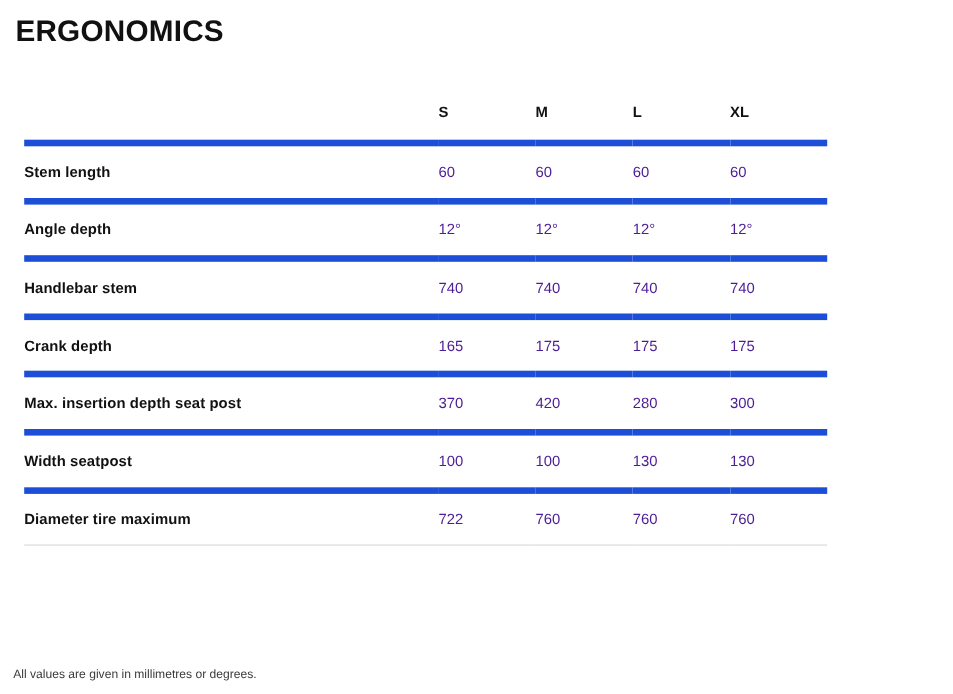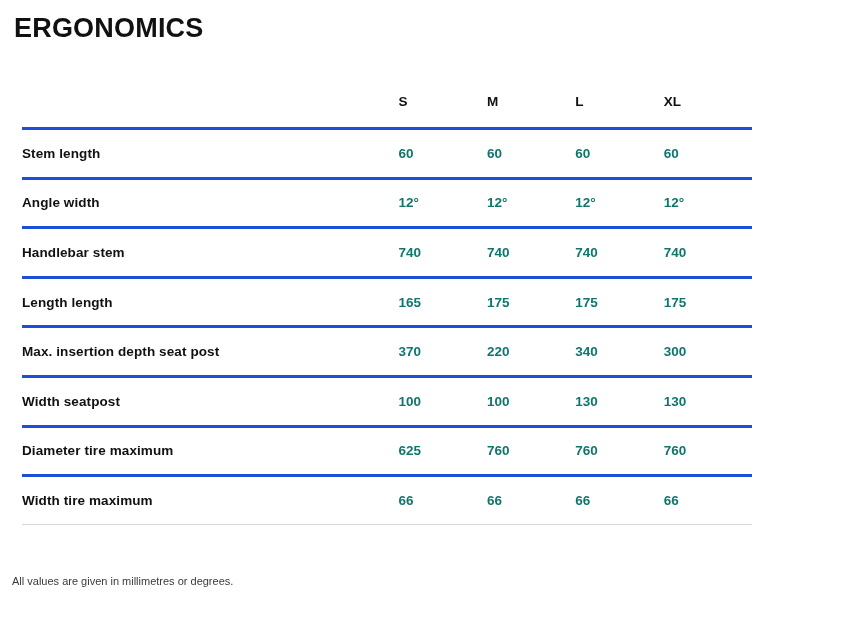--- a/index.html
+++ b/index.html
@@ -53,43 +53,43 @@
     height: 47px;
     font-size: 13.5px;
     font-weight: bold;
     color: #111111;
     padding-bottom: 2px;
   }
   .spec-table thead th.label-head {
     font-weight: bold;
   }
   .spec-table tbody tr {
-    border-top: 3px solid #1d4ed8;
+    border-top: 6px solid #1d4ed8;
   }
   .spec-table tbody td {
     height: 46.6px;
     font-size: 13.5px;
     color: #222222;
   }
   .spec-table tbody td.row-label {
     font-weight: bold;
     color: #111111;
     letter-spacing: 0.1px;
   }
   .spec-table tbody td.row-value {
-    font-weight: bold;
-    color: #0f766e;
+    font-weight: normal;
+    color: #4c1d95;
   }
   .spec-table tbody tr:last-child {
     border-bottom: 1px solid #d8d8d8;
   }
   .footnote {
     position: absolute;
     left: 12px;
-    top: 575px;
+    top: 607px;
     font-size: 11px;
     color: #3a3a3a;
   }
 </style>
 </head>
 <body>
 
 <div class="page">
 
   <h1 class="page-title">ERGONOMICS</h1>
@@ -113,66 +113,59 @@
     </thead>
     <tbody>
       <tr>
         <td class="row-label">Stem length</td>
         <td class="row-value">60</td>
         <td class="row-value">60</td>
         <td class="row-value">60</td>
         <td class="row-value">60</td>
       </tr>
       <tr>
-        <td class="row-label">Angle width</td>
+        <td class="row-label">Angle depth</td>
         <td class="row-value">12°</td>
         <td class="row-value">12°</td>
         <td class="row-value">12°</td>
         <td class="row-value">12°</td>
       </tr>
       <tr>
         <td class="row-label">Handlebar stem</td>
         <td class="row-value">740</td>
         <td class="row-value">740</td>
         <td class="row-value">740</td>
         <td class="row-value">740</td>
       </tr>
       <tr>
-        <td class="row-label">Length length</td>
+        <td class="row-label">Crank depth</td>
         <td class="row-value">165</td>
         <td class="row-value">175</td>
         <td class="row-value">175</td>
         <td class="row-value">175</td>
       </tr>
       <tr>
         <td class="row-label">Max. insertion depth seat post</td>
         <td class="row-value">370</td>
-        <td class="row-value">220</td>
-        <td class="row-value">340</td>
+        <td class="row-value">420</td>
+        <td class="row-value">280</td>
         <td class="row-value">300</td>
       </tr>
       <tr>
         <td class="row-label">Width seatpost</td>
         <td class="row-value">100</td>
         <td class="row-value">100</td>
         <td class="row-value">130</td>
         <td class="row-value">130</td>
       </tr>
       <tr>
         <td class="row-label">Diameter tire maximum</td>
-        <td class="row-value">625</td>
+        <td class="row-value">722</td>
         <td class="row-value">760</td>
         <td class="row-value">760</td>
         <td class="row-value">760</td>
-      </tr>
-      <tr>
-        <td class="row-label">Width tire maximum</td>
-        <td class="row-value">66</td>
-        <td class="row-value">66</td>
-        <td class="row-value">66</td>
-        <td class="row-value">66</td>
       </tr>
     </tbody>
   </table>
 
   <div class="footnote">All values are given in millimetres or degrees.</div>
 
 </div>
 
 </body></html>

